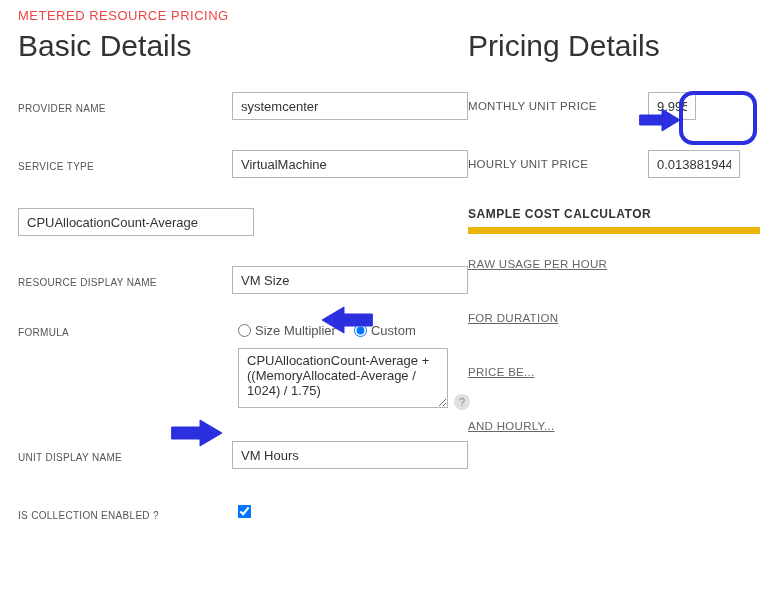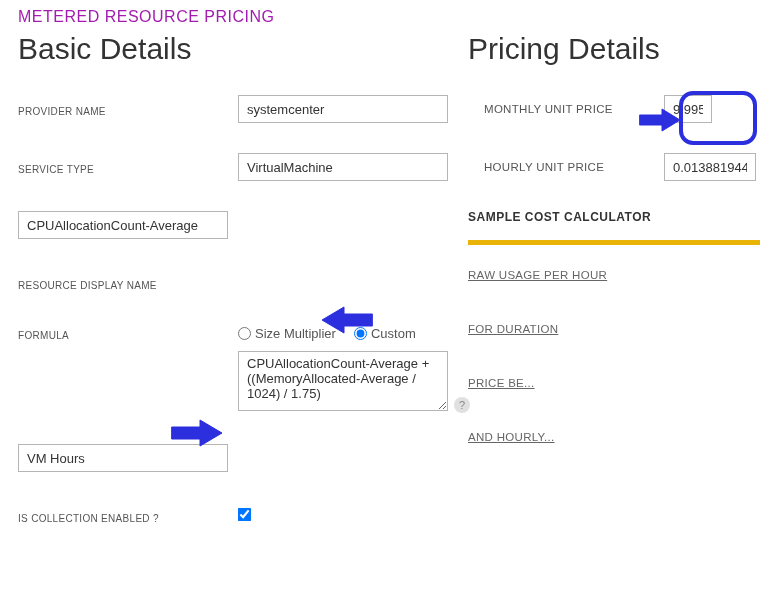--- a/index.html
+++ b/index.html
@@ -7,23 +7,23 @@
     font-family: "Segoe UI Light", "Segoe UI", Arial, sans-serif;
     background: #fff;
     color: #333;
     width: 778px;
     height: 614px;
     overflow: hidden;
     padding: 8px 18px;
     position: relative;
   }
   .breadcrumb {
-    font-size: 16px;
+    font-size: 13px;
     letter-spacing: 0.5px;
-    color: #a21caf;
+    color: #ef4444;
     font-weight: 400;
     text-transform: uppercase;
   }
   .columns {
     display: flex;
     margin-top: 6px;
     justify-content: flex-end;
   }
   .col-left { width: 450px; }
   .col-right { flex: 1; }
@@ -43,21 +43,21 @@
   .field-label {
     width: 220px;
     font-size: 10px;
     letter-spacing: 0.3px;
     color: #555;
     text-transform: uppercase;
     padding-top: 4px;
   }
   .field-control { flex: 1; position: relative; }
   input[type="text"] {
-    width: 210px;
+    width: 236px;
     height: 28px;
     border: 1px solid #b5b5b5;
     padding: 3px 8px;
     font-size: 13px;
     font-family: "Segoe UI", Arial, sans-serif;
     color: #333;
   }
   input.rval { width: 70px; }
   textarea {
     width: 210px;
@@ -90,36 +90,35 @@
     position: absolute;
     left: 216px;
     bottom: 2px;
     font-style: normal;
   }
   .right-row {
     display: flex;
     align-items: center;
     margin-bottom: 28px;
     min-height: 30px;
-    margin-left: 16px;
   }
   .right-label {
     width: 180px;
     font-size: 11.5px;
     letter-spacing: 0.3px;
     color: #555;
     text-transform: uppercase;
   }
   .sample-header {
     font-size: 12px;
     letter-spacing: 0.5px;
     font-weight: 600;
     color: #333;
-    border-bottom: 5px solid #eab308;
-    padding-bottom: 16px;
+    border-bottom: 7px solid #eab308;
+    padding-bottom: 6px;
     margin-top: 28px;
     margin-bottom: 24px;
   }
   .sample-row {
     font-size: 11.5px;
     color: #666;
     margin-bottom: 42px;
     letter-spacing: 0.3px;
     text-decoration: underline;
   }
@@ -155,20 +154,23 @@
     </div>
 
     <div class="field-row">
       <div class="field-control">
         <input type="text" value="CPUAllocationCount-Average" style="">
       </div>
     </div>
 
     <div class="field-row">
       <div class="field-label">RESOURCE DISPLAY NAME</div>
+      <div class="field-control">
+        <input type="text" value="VM Size" style="">
+      </div>
     </div>
 
     <div class="field-row tall">
       <div class="field-label">FORMULA</div>
       <div class="field-control">
         <div class="radio-group">
           <label>
             <input type="radio" name="formula" style="">
             <span>Size Multiplier</span>
           </label>
@@ -176,20 +178,21 @@
             <input type="radio" name="formula" checked="" style="">
             <span>Custom</span>
           </label>
         </div>
         <textarea style="">CPUAllocationCount-Average + ((MemoryAllocated-Average / 1024) / 1.75)</textarea>
         <span class="help-icon">?</span>
       </div>
     </div>
 
     <div class="field-row">
+      <div class="field-label">UNIT DISPLAY NAME</div>
       <div class="field-control">
         <input type="text" value="VM Hours" style="">
       </div>
     </div>
 
     <div class="field-row">
       <div class="field-label">IS COLLECTION ENABLED ?</div>
       <div class="field-control">
         <input type="checkbox" checked="" style="">
       </div>

